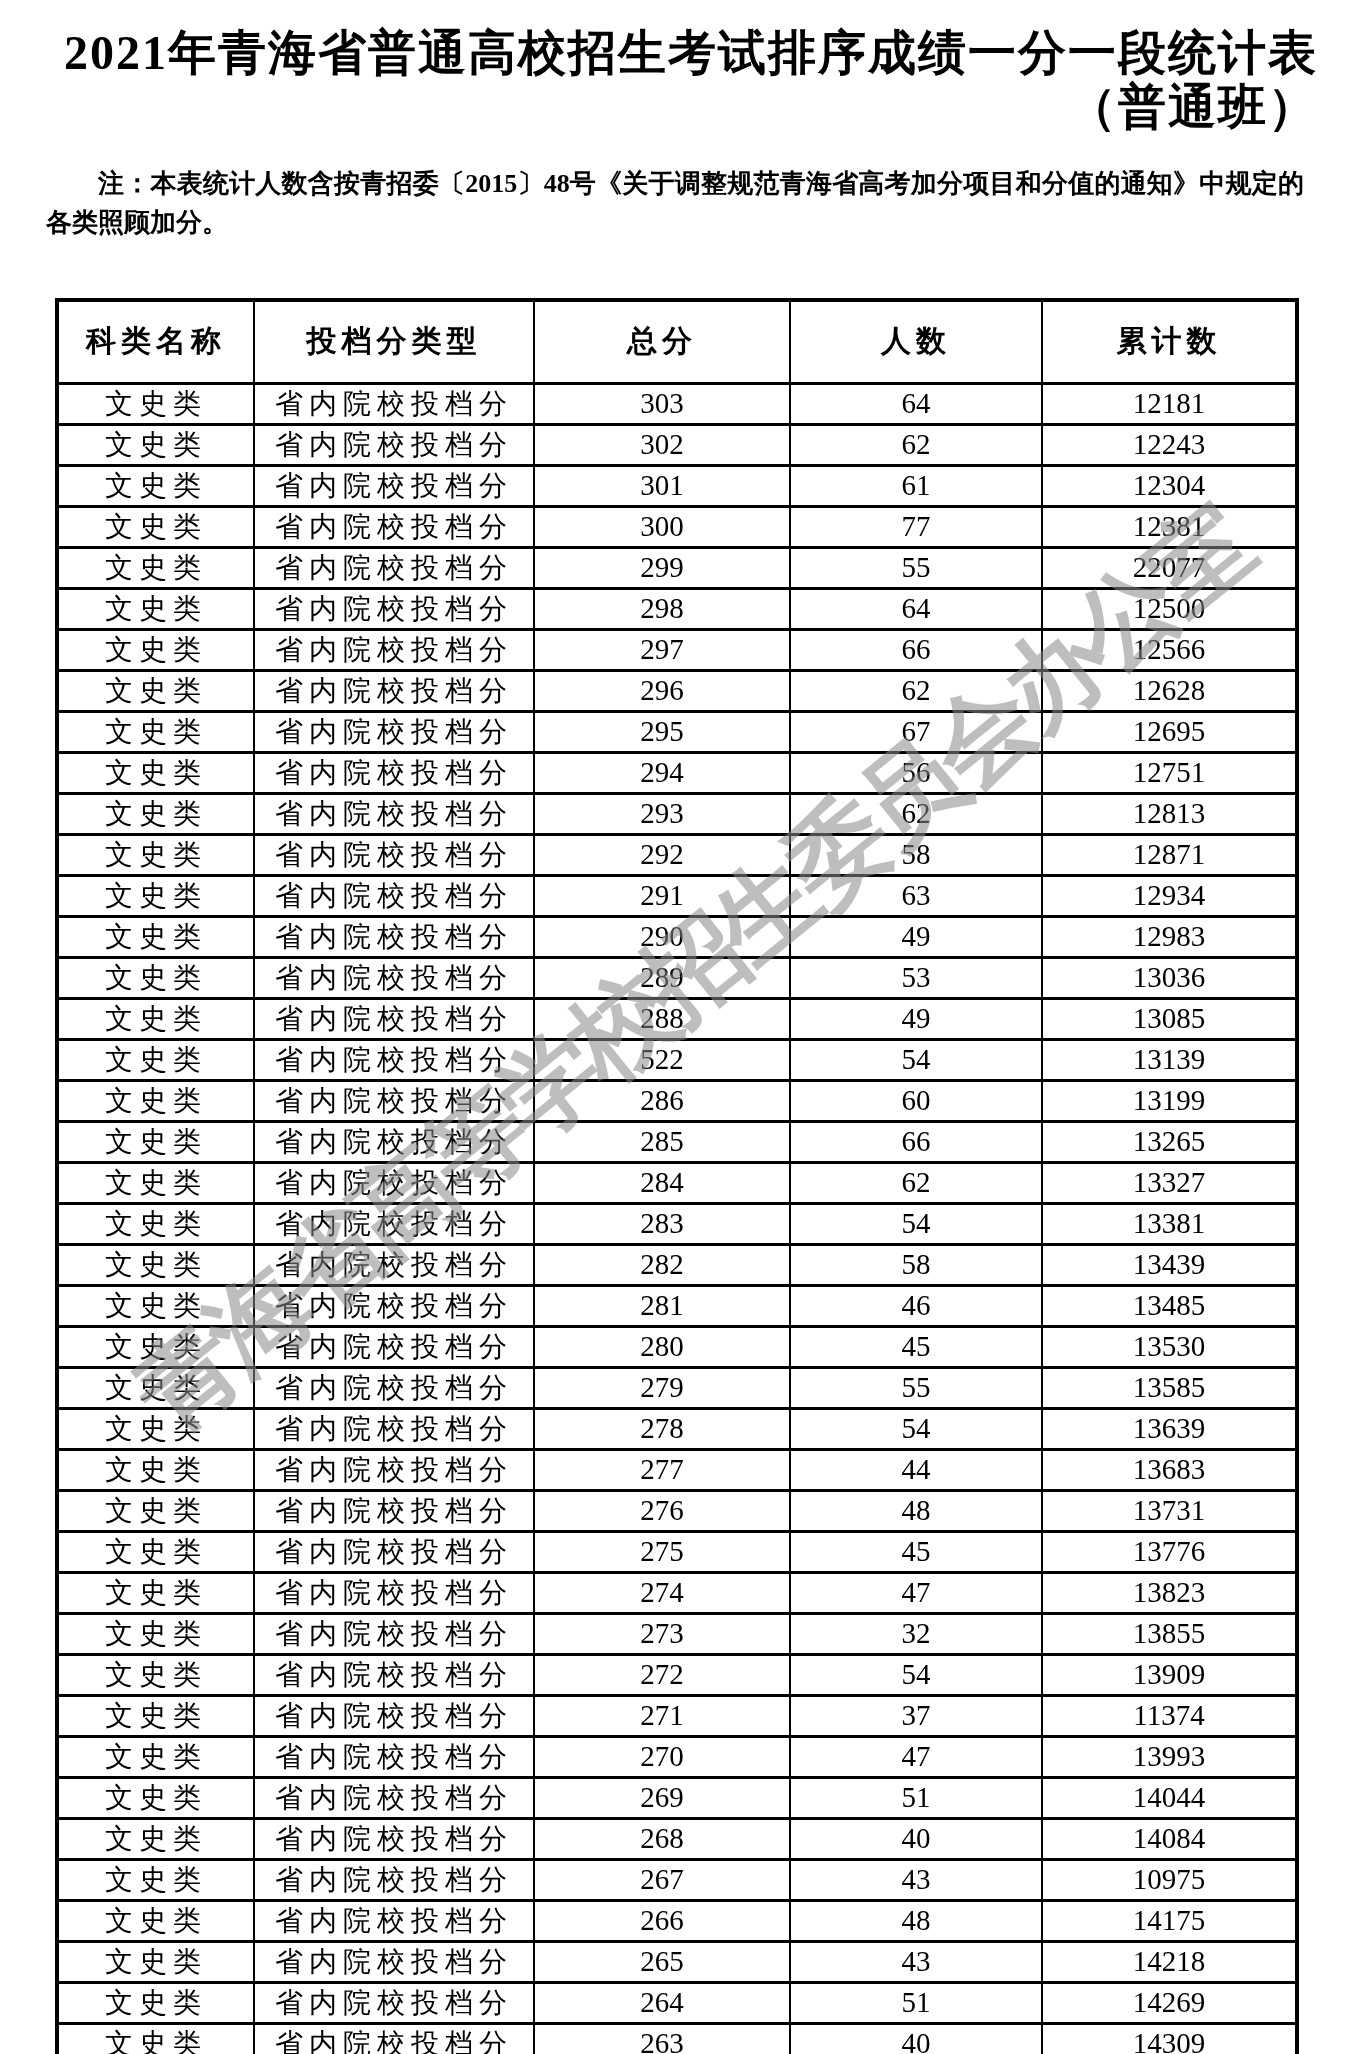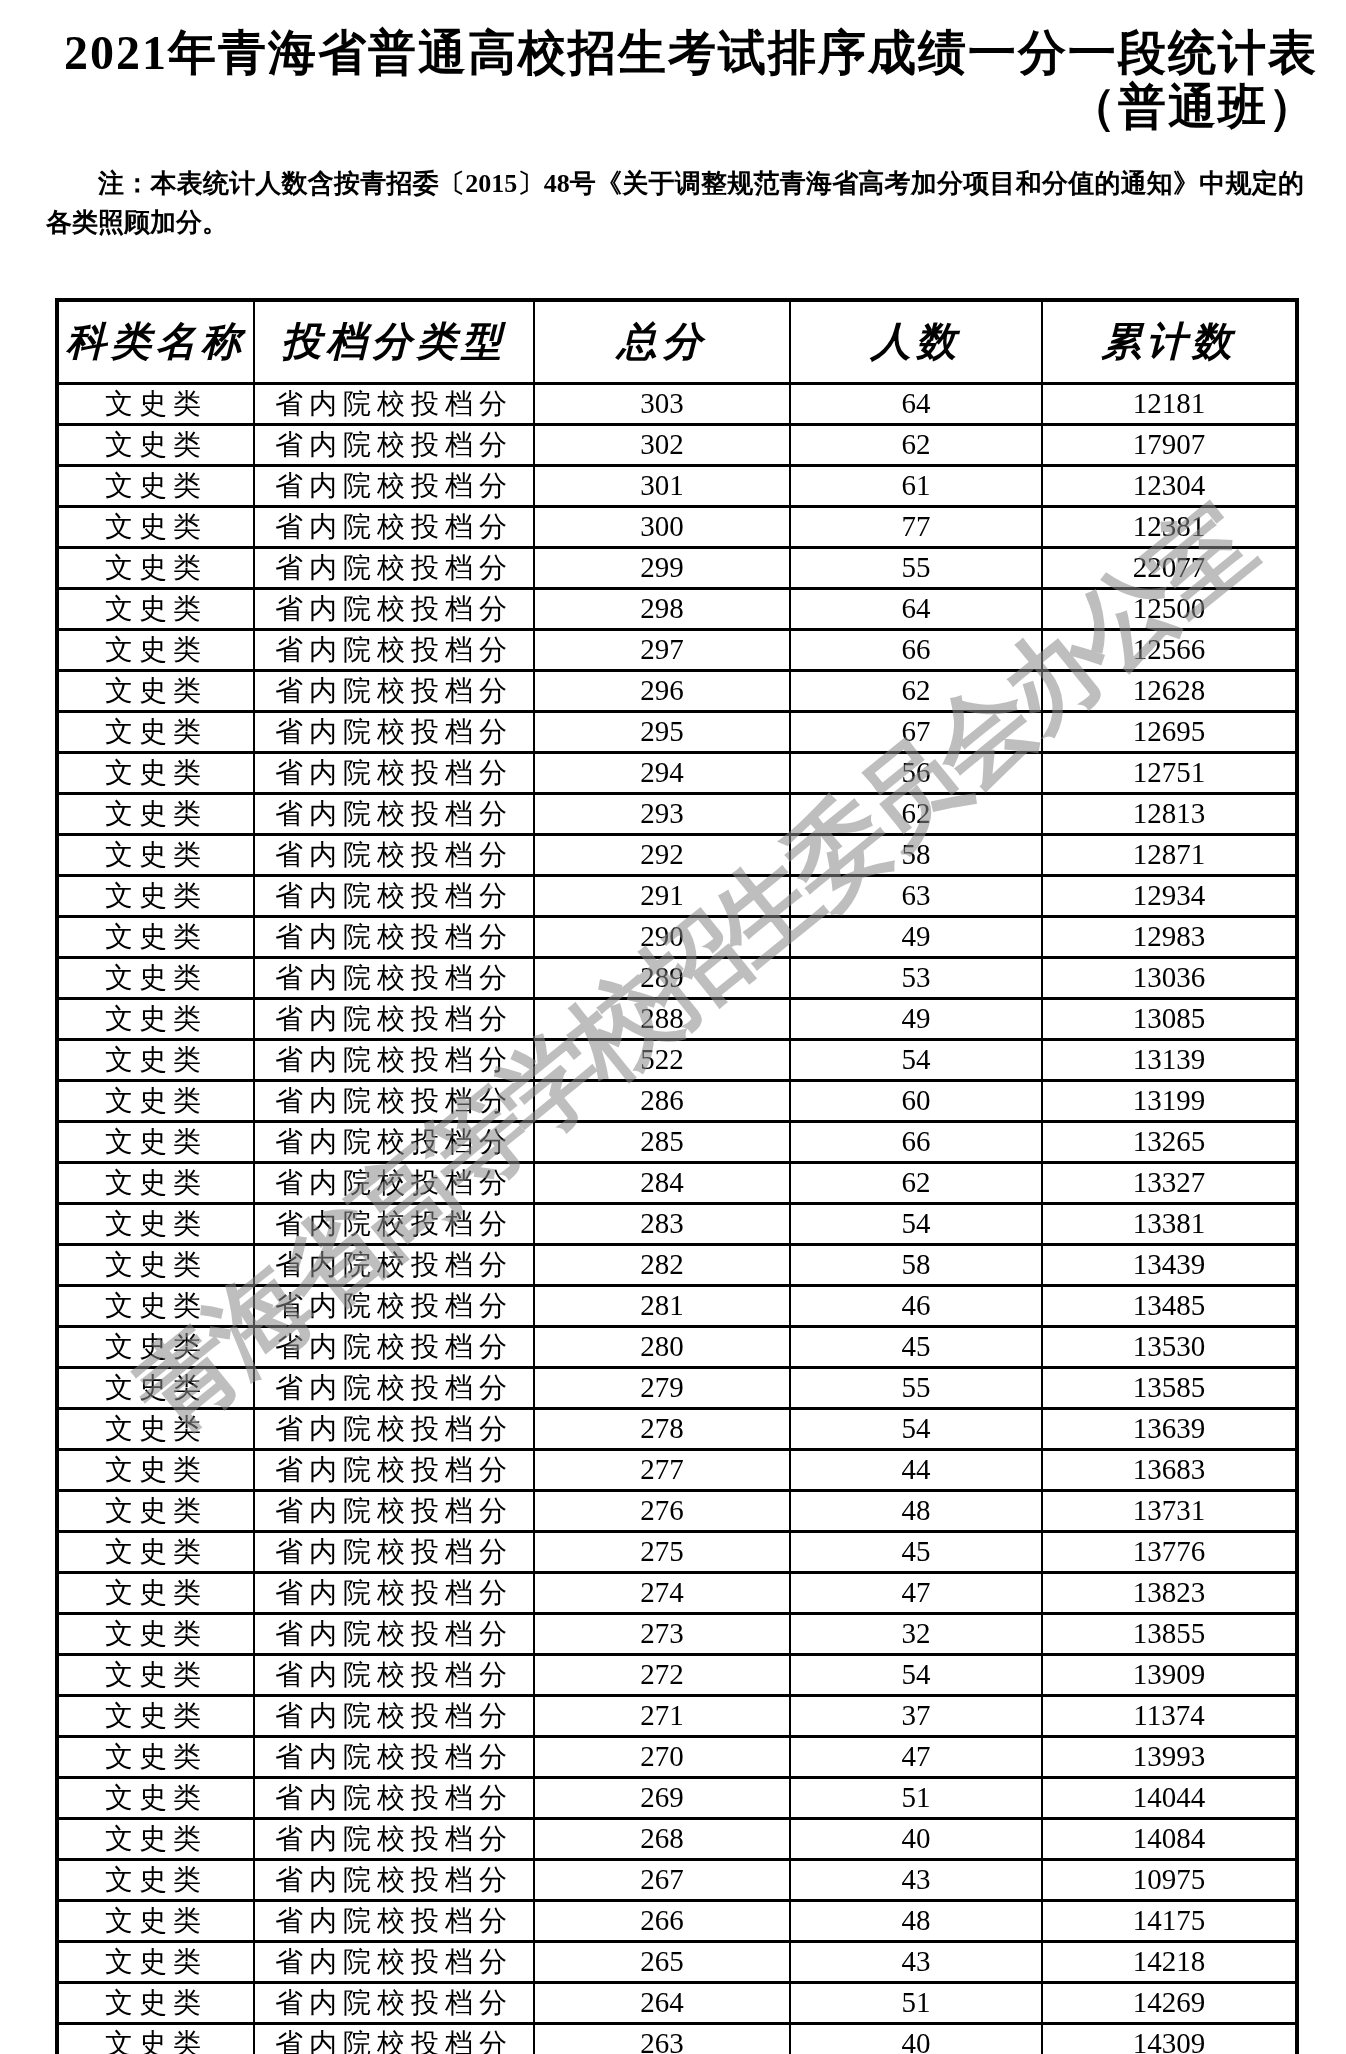--- a/index.html
+++ b/index.html
@@ -38,24 +38,23 @@
     border:2px solid #000;
     border-top-width:3px;
     border-bottom-width:3px;
     text-align:center;
     vertical-align:middle;
     padding:0;
     overflow:hidden;
   }
   .score-table th {
     height:80px;
-    font-size:40px;
+    font-size:30px;
     font-weight:bold;
     letter-spacing:5px;
-    font-style:italic;
   }
   .score-table td { height:33px; font-size:29px; }
   .score-table td:nth-child(1),
   .score-table td:nth-child(2) { font-size:28px; letter-spacing:6px; }
   .watermark {
     position:absolute;
     left:150px; top:1350px;
     height:120px;
     line-height:120px;
     transform-origin:0 50%;
@@ -105,21 +104,21 @@
           <td>省内院校投档分</td>
           <td>303</td>
           <td>64</td>
           <td>12181</td>
         </tr>
         <tr>
           <td>文史类</td>
           <td>省内院校投档分</td>
           <td>302</td>
           <td>62</td>
-          <td>17907</td>
+          <td>12243</td>
         </tr>
         <tr>
           <td>文史类</td>
           <td>省内院校投档分</td>
           <td>301</td>
           <td>61</td>
           <td>12304</td>
         </tr>
         <tr>
           <td>文史类</td>

